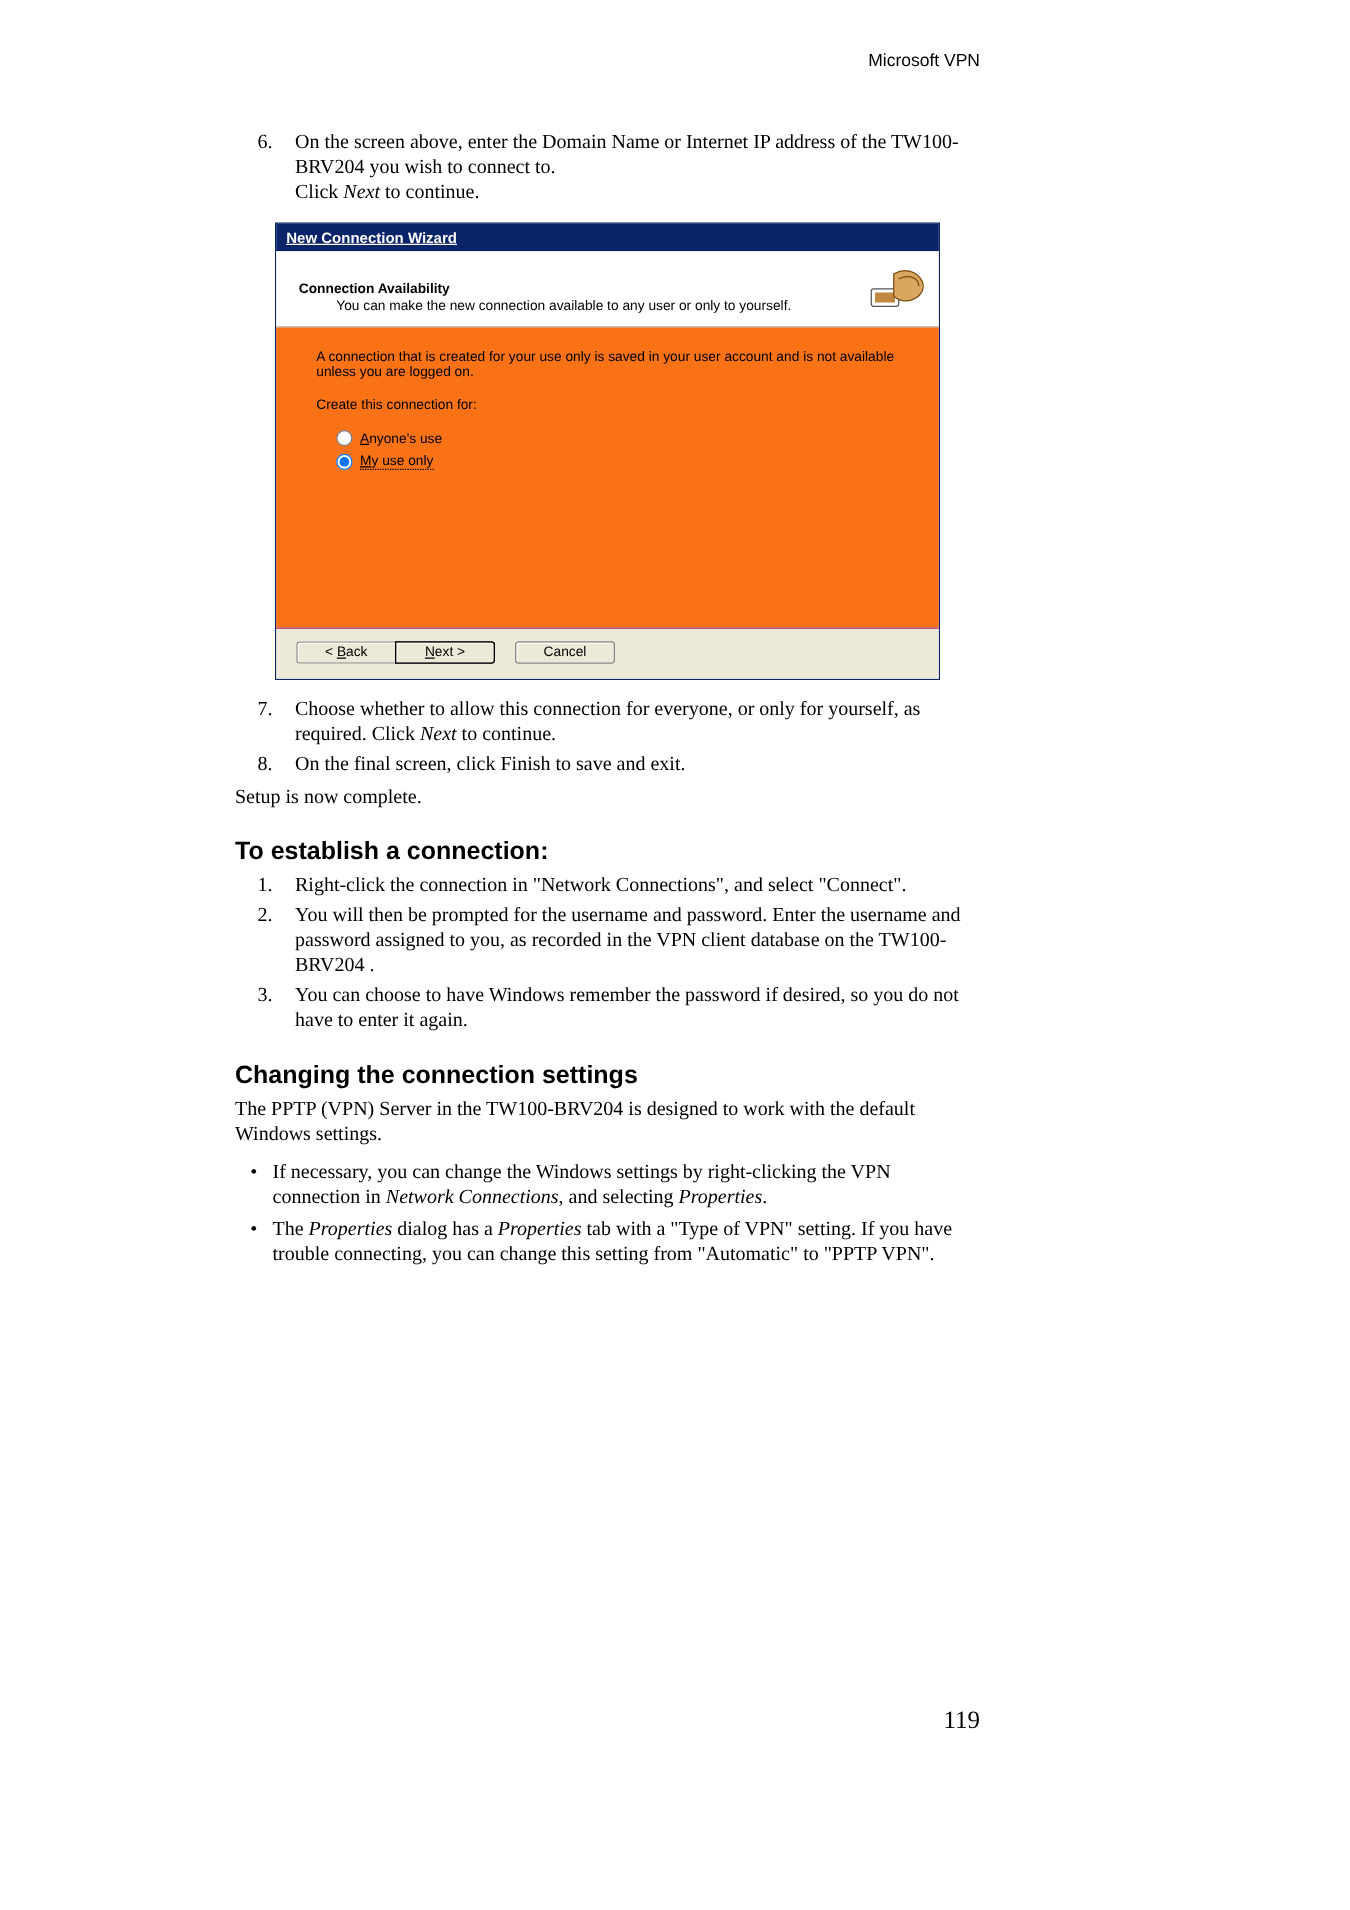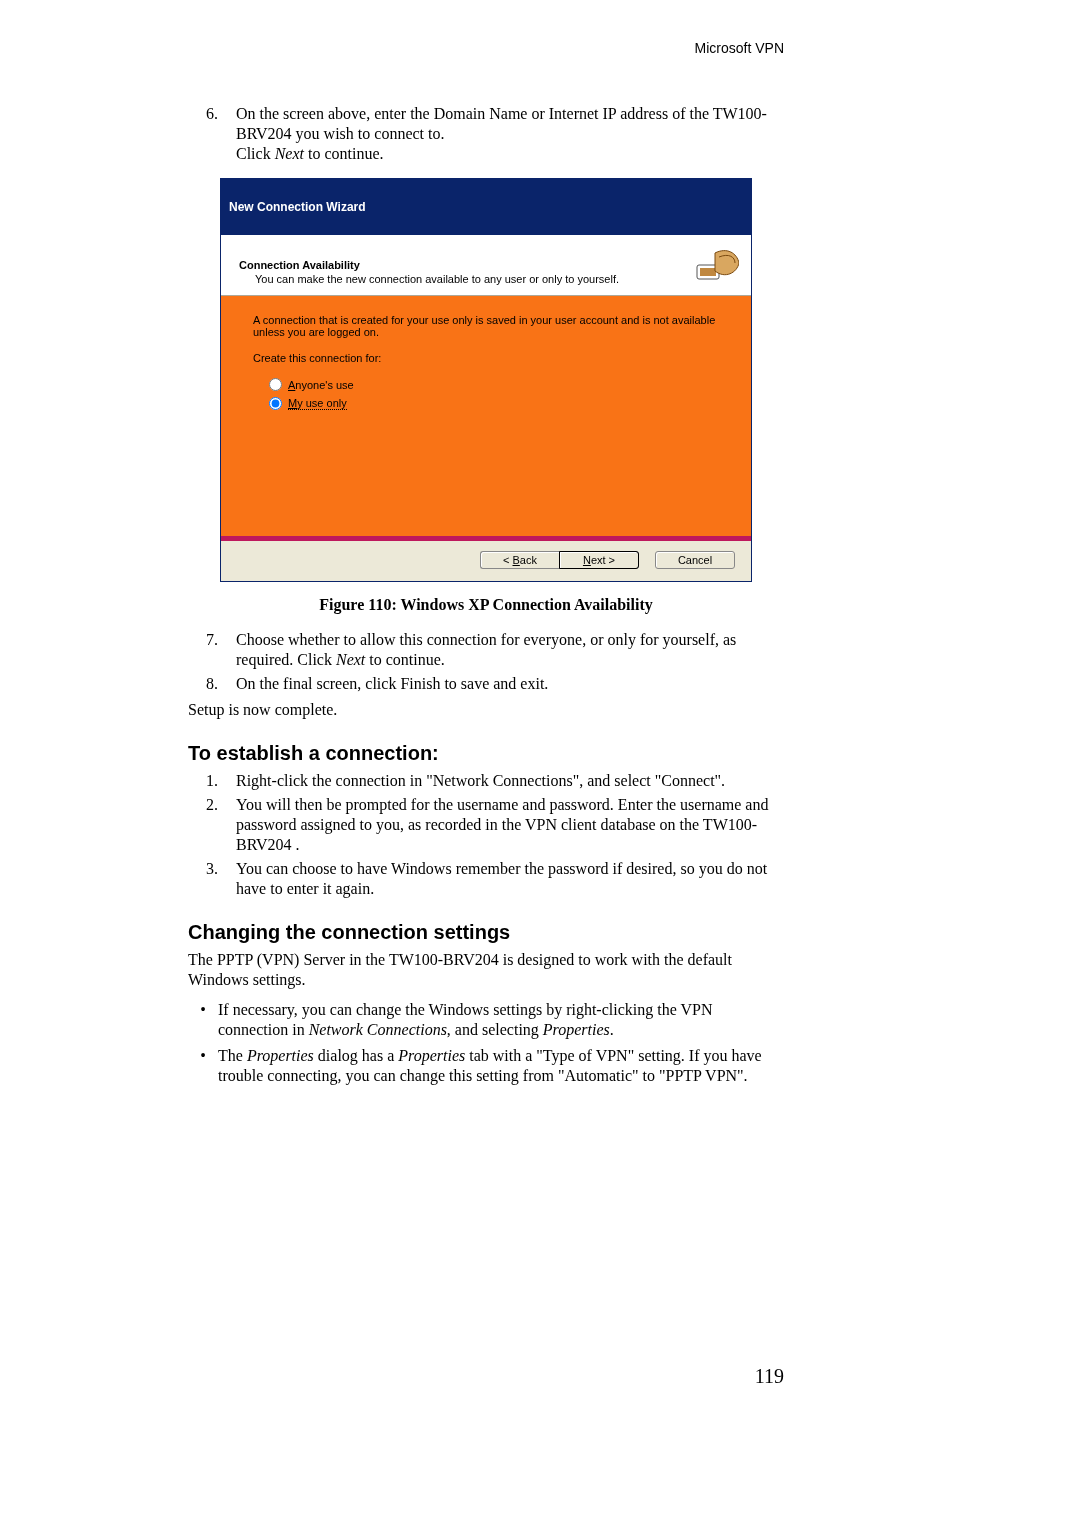--- a/index.html
+++ b/index.html
@@ -52,38 +52,39 @@
     background: #ece9d8;
     font-family: Tahoma, Arial, sans-serif;
     font-size: 11px;
     color: #000;
   }
   .wizard-titlebar {
     background: #0a246a;
     color: #fff;
     font-weight: bold;
     font-size: 12px;
-    padding: 21px 8px;
+    padding: 4px 8px;
+    text-decoration: underline;
   }
   .wizard-header {
     background: #fff;
     padding: 10px 12px 10px 18px;
     display: flex;
     justify-content: space-between;
     align-items: flex-end;
     border-bottom: 1px solid #aca899;
   }
   .wizard-header-text {
     flex: 1;
   }
   .wizard-header-title {
     font-weight: bold;
   }
   .wizard-header-sub {
-    margin-left: 16px;
+    margin-left: 30px;
     margin-top: 2px;
   }
   .wizard-icon {
     width: 44px;
     height: 40px;
     margin-left: 8px;
   }
   .wizard-body {
     background: #f97316;
     padding: 18px 28px 10px 32px;
@@ -102,23 +103,22 @@
     margin:0;
   }
   .dotted-underline {
     border-bottom: 1px dotted #000;
   }
   .underscore { text-decoration: underline; }
   .wizard-buttons {
     background: #ece9d8;
     padding: 10px 16px 12px 16px;
     display: flex;
-    justify-content: flex-end;
     gap: 0;
-    border-top: 5px solid #be185d;
+    border-top: 1px solid #be185d;
   }
   .wizard-btn {
     font-family: Tahoma, Arial, sans-serif;
     font-size: 11px;
     background: #ece9d8;
     border: 1px solid #888;
     border-radius: 3px;
     padding: 2px 0;
     width: 78px;
     text-align: center;
@@ -215,21 +215,20 @@
         <span class="dotted-underline"><span class="underscore">M</span><span>y use only</span></span>
       </div>
     </div>
     <div class="wizard-buttons">
       <div class="wizard-btn btn-back"><span>&lt; </span><span class="underscore">B</span><span>ack</span></div>
       <div class="wizard-btn btn-next"><span class="underscore">N</span><span>ext &gt;</span></div>
       <div class="wizard-btn btn-cancel">Cancel</div>
     </div>
   </div>
 
-  <div class="figure-caption">Figure 110: Windows XP Connection Availability</div>
 
   <ol class="numbered-list">
     <li>
       <span class="num">7.</span>
       <span class="li-text">
         <span>Choose whether to allow this connection for everyone, or only for yourself, as required. Click </span><span class="italic">Next</span><span> to continue.</span>
       </span>
     </li>
     <li>
       <span class="num">8.</span>

